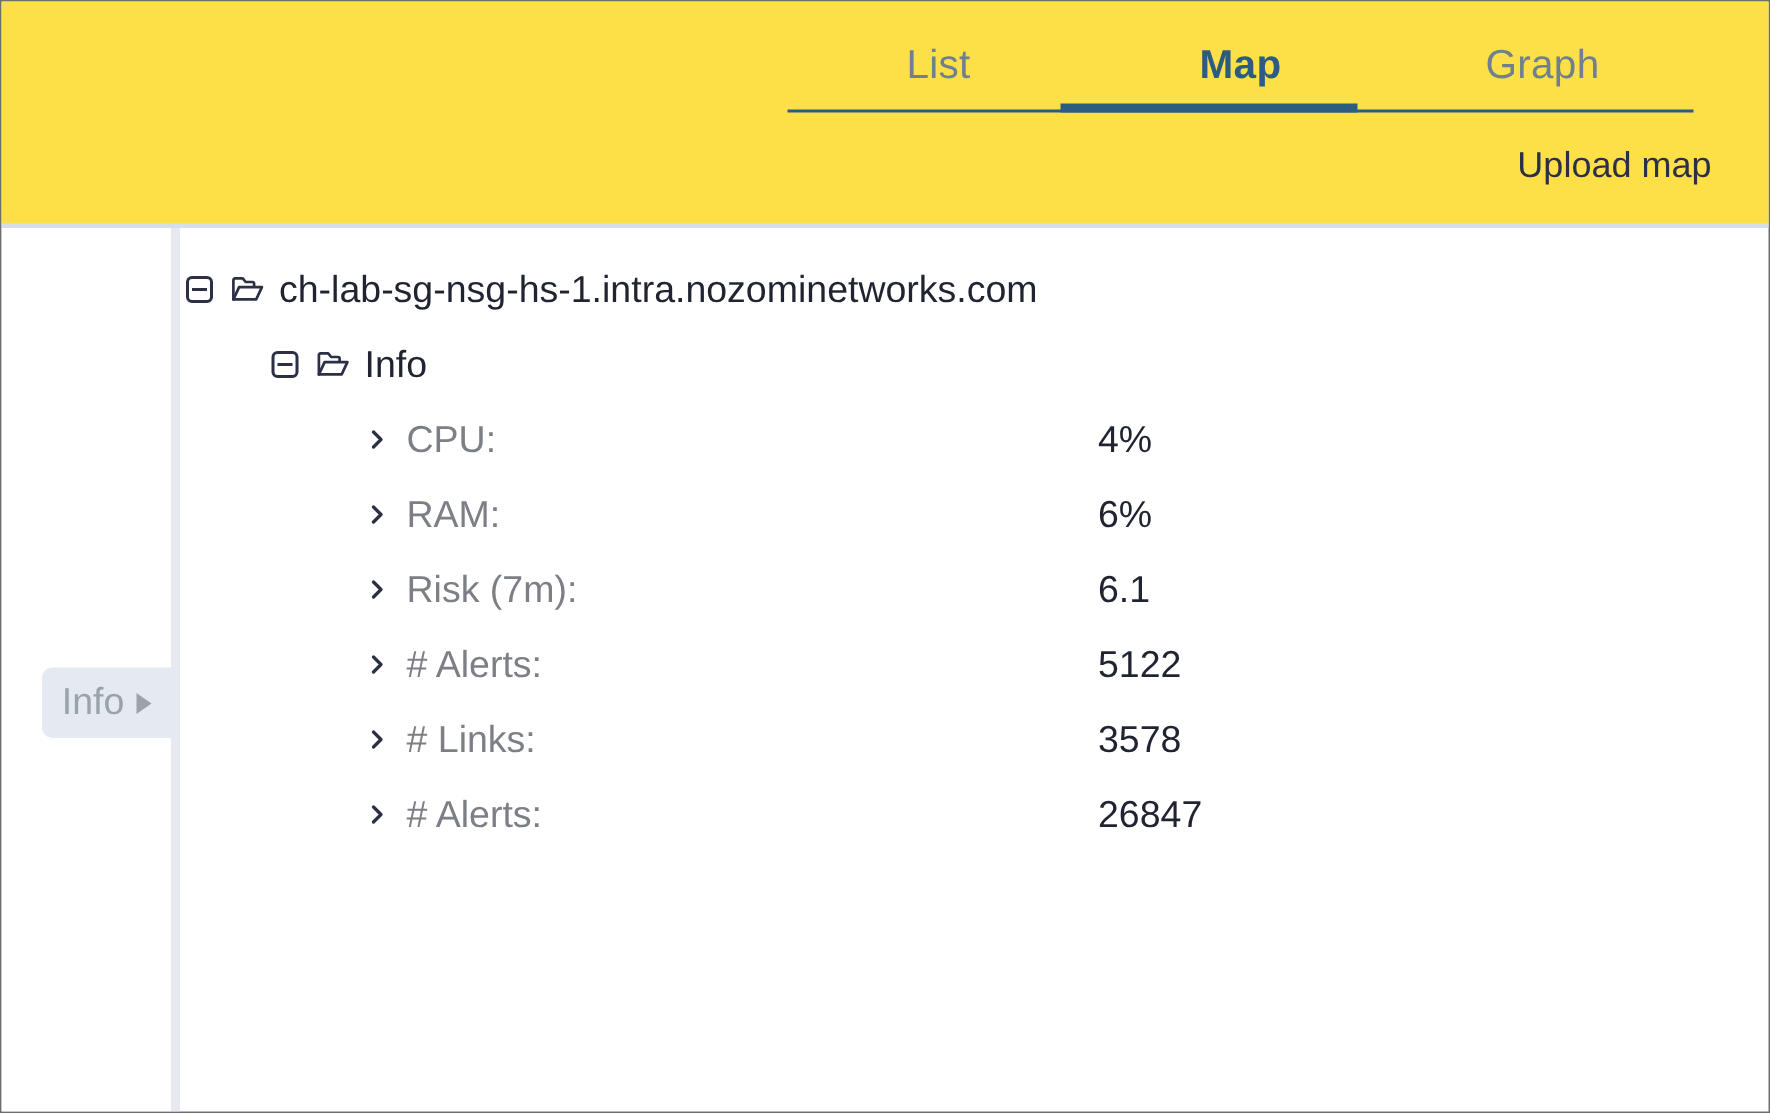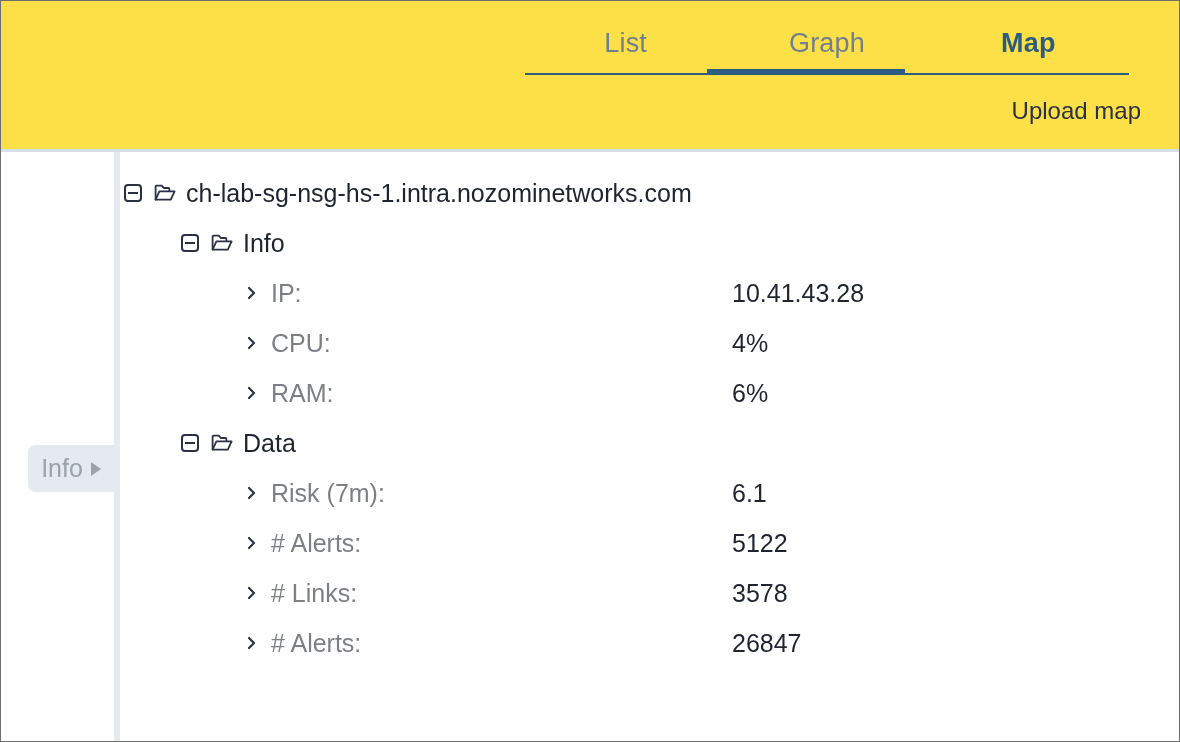--- a/index.html
+++ b/index.html
@@ -220,22 +220,22 @@
 </style>
 </head>
 <body>
 
 <div class="app">
 
   <div class="header">
 
     <div class="tabs">
       <div class="tab">List</div>
+      <div class="tab active">Map</div>
       <div class="tab">Graph</div>
-      <div class="tab active">Map</div>
     </div>
 
     <div class="tabs-rule"></div>
     <div class="tabs-rule-active"></div>
 
     <div class="upload-map">Upload map</div>
   </div>
   <div class="header-divider"></div>
 
   <div class="left-rail">
@@ -259,52 +259,37 @@
 
     <div class="node depth-1">
       <span class="toggle-box"></span>
       <svg class="folder-icon" viewBox="0 0 22 20" fill="none" stroke="#2b3044" stroke-width="1.8" stroke-linejoin="round" stroke-linecap="round">
         <path d="M1.6 16.6V3.6a1 1 0 0 1 1-1h5.2l2 2.4h4.6a1 1 0 0 1 1 1v1.6"></path>
         <path d="M1.6 16.6 5.4 8.4h15.2l-3.8 8.2z"></path>
       </svg>
       <span class="node-label">Info</span>
     </div>
 
-    <div class="node depth-2 leaf">
-      <svg class="chevron" viewBox="0 0 14 20" fill="none" stroke="#2b3044" stroke-width="2.2" stroke-linecap="round" stroke-linejoin="round">
-        <path d="M4 5 9 10 4 15"></path>
-      </svg>
-      <span class="node-label">IP:</span>
-      <span class="leaf-value">10.41.43.28</span>
-    </div>
 
     <div class="node depth-2 leaf">
       <svg class="chevron" viewBox="0 0 14 20" fill="none" stroke="#2b3044" stroke-width="2.2" stroke-linecap="round" stroke-linejoin="round">
         <path d="M4 5 9 10 4 15"></path>
       </svg>
       <span class="node-label">CPU:</span>
       <span class="leaf-value">4%</span>
     </div>
 
     <div class="node depth-2 leaf">
       <svg class="chevron" viewBox="0 0 14 20" fill="none" stroke="#2b3044" stroke-width="2.2" stroke-linecap="round" stroke-linejoin="round">
         <path d="M4 5 9 10 4 15"></path>
       </svg>
       <span class="node-label">RAM:</span>
       <span class="leaf-value">6%</span>
     </div>
 
-    <div class="node depth-1">
-      <span class="toggle-box"></span>
-      <svg class="folder-icon" viewBox="0 0 22 20" fill="none" stroke="#2b3044" stroke-width="1.8" stroke-linejoin="round" stroke-linecap="round">
-        <path d="M1.6 16.6V3.6a1 1 0 0 1 1-1h5.2l2 2.4h4.6a1 1 0 0 1 1 1v1.6"></path>
-        <path d="M1.6 16.6 5.4 8.4h15.2l-3.8 8.2z"></path>
-      </svg>
-      <span class="node-label">Data</span>
-    </div>
 
     <div class="node depth-2 leaf">
       <svg class="chevron" viewBox="0 0 14 20" fill="none" stroke="#2b3044" stroke-width="2.2" stroke-linecap="round" stroke-linejoin="round">
         <path d="M4 5 9 10 4 15"></path>
       </svg>
       <span class="node-label">Risk (7m):</span>
       <span class="leaf-value">6.1</span>
     </div>
 
     <div class="node depth-2 leaf">

